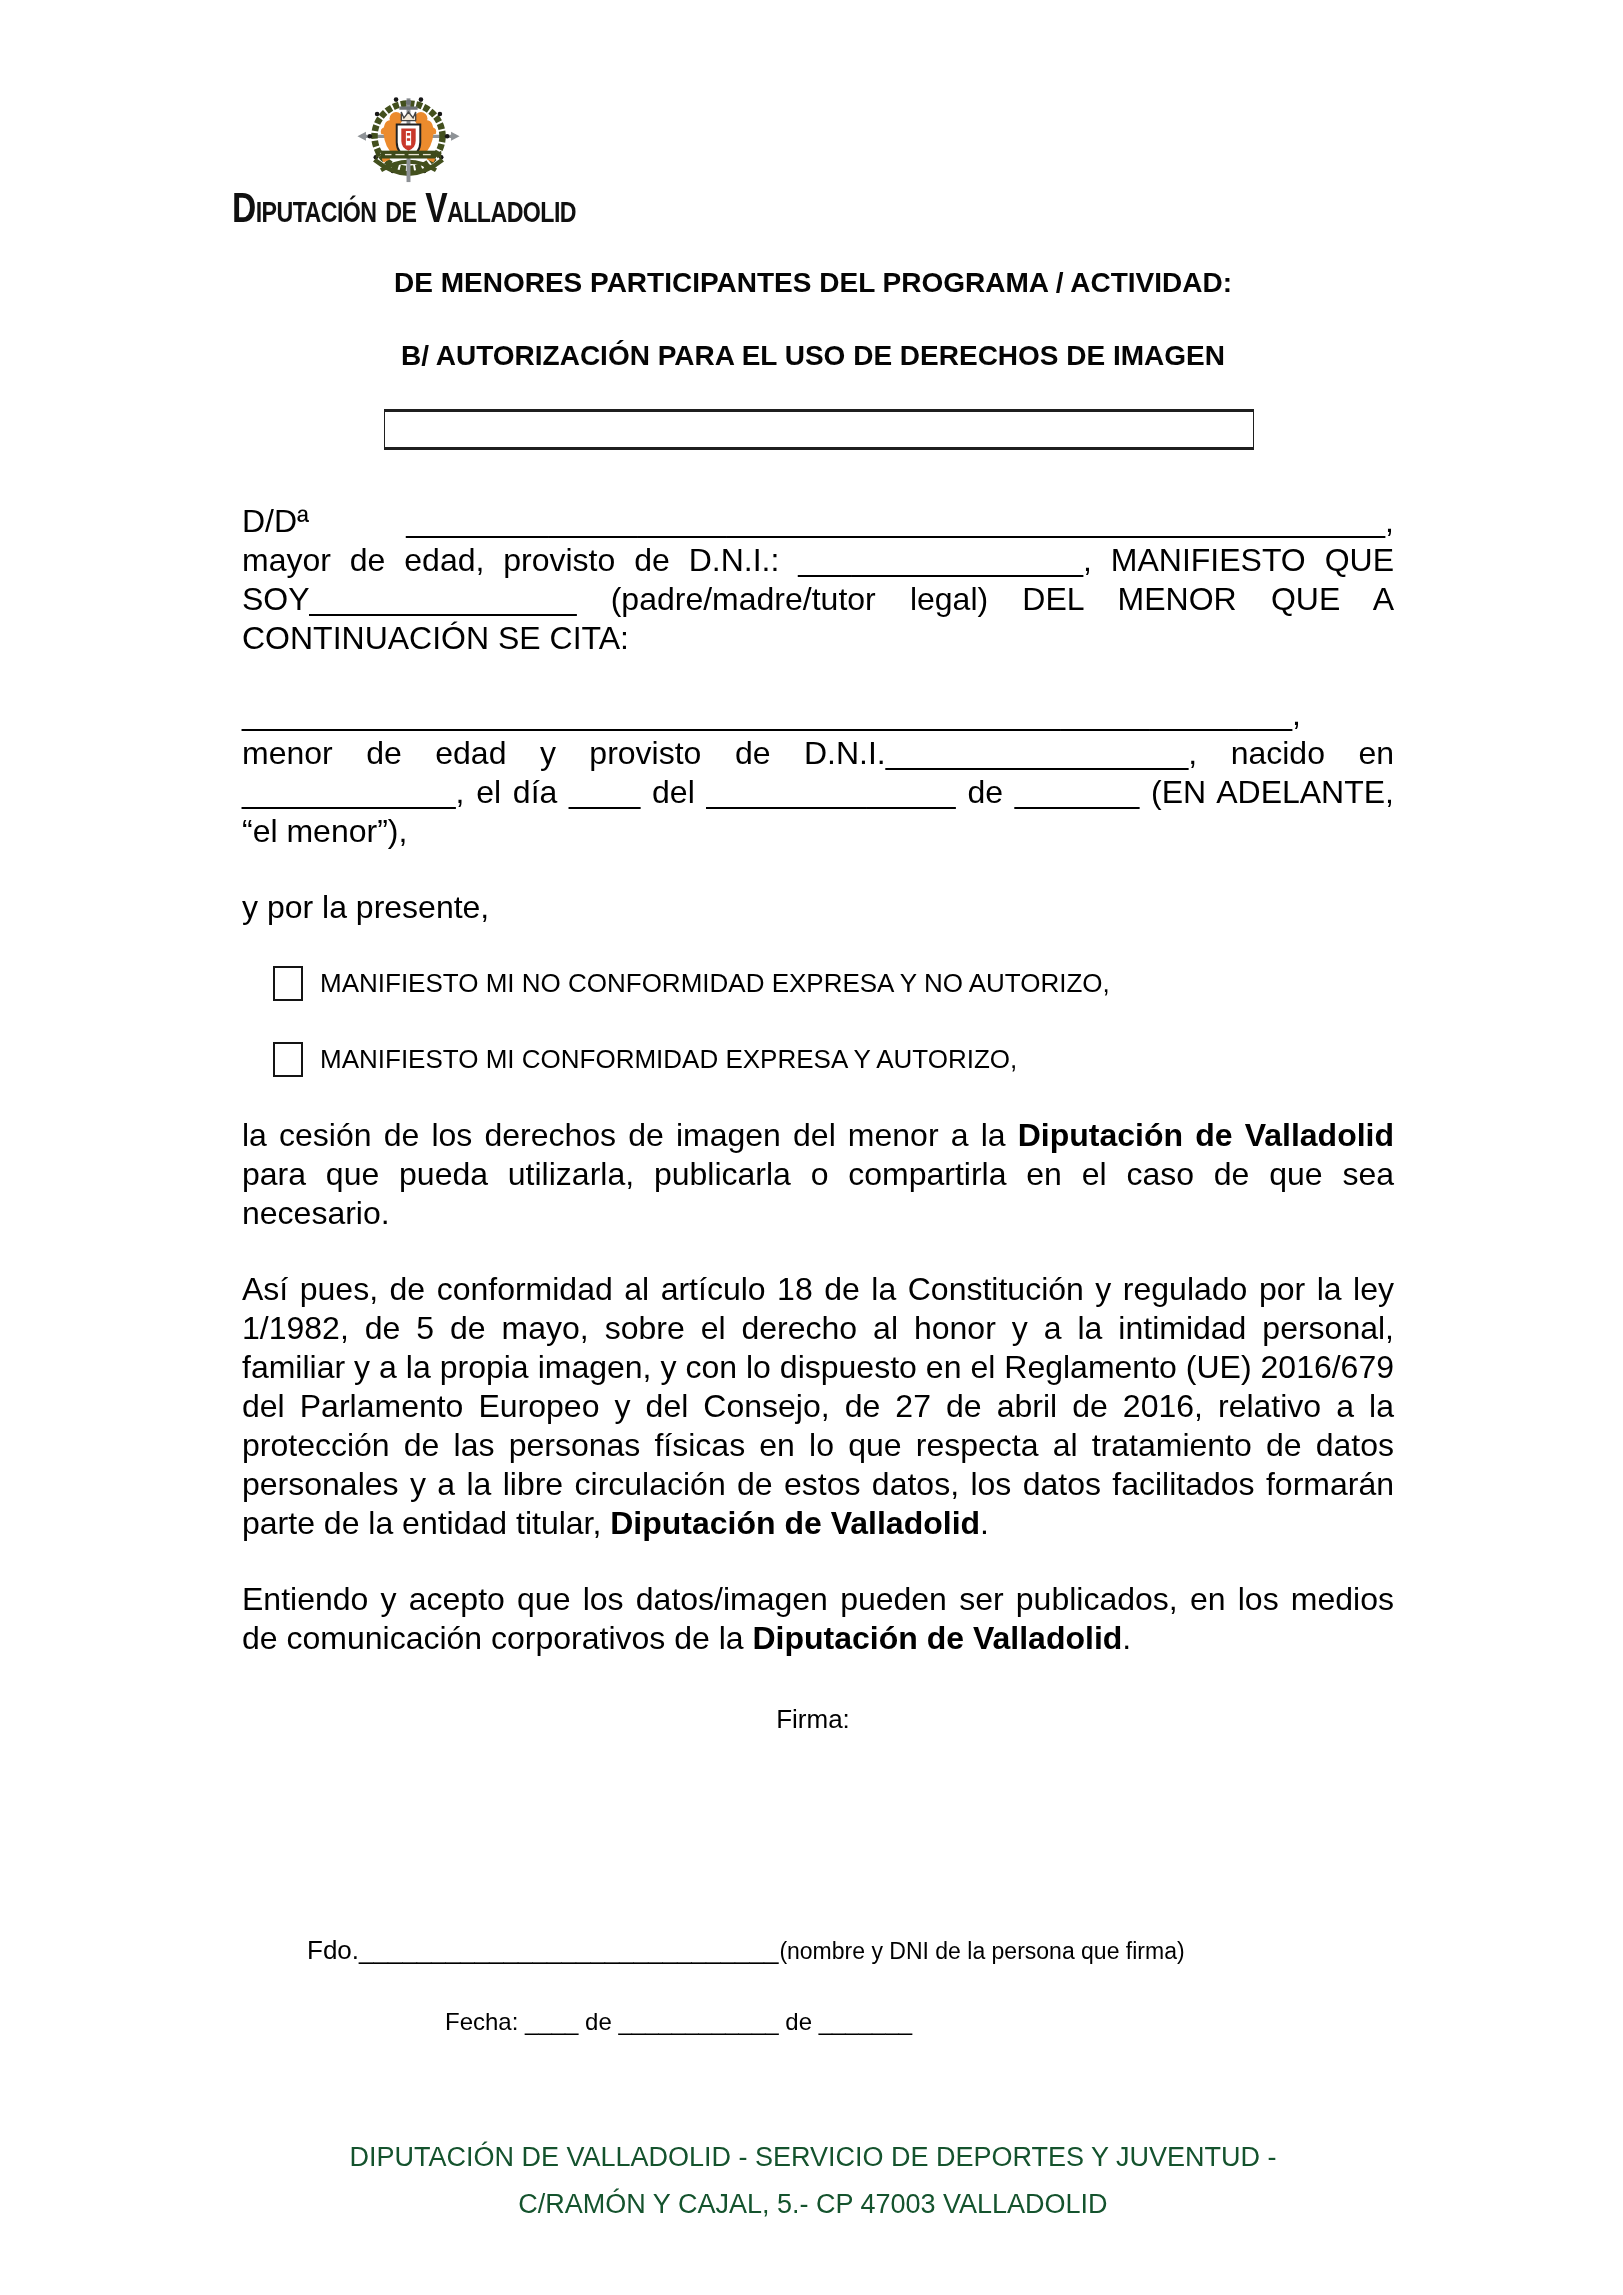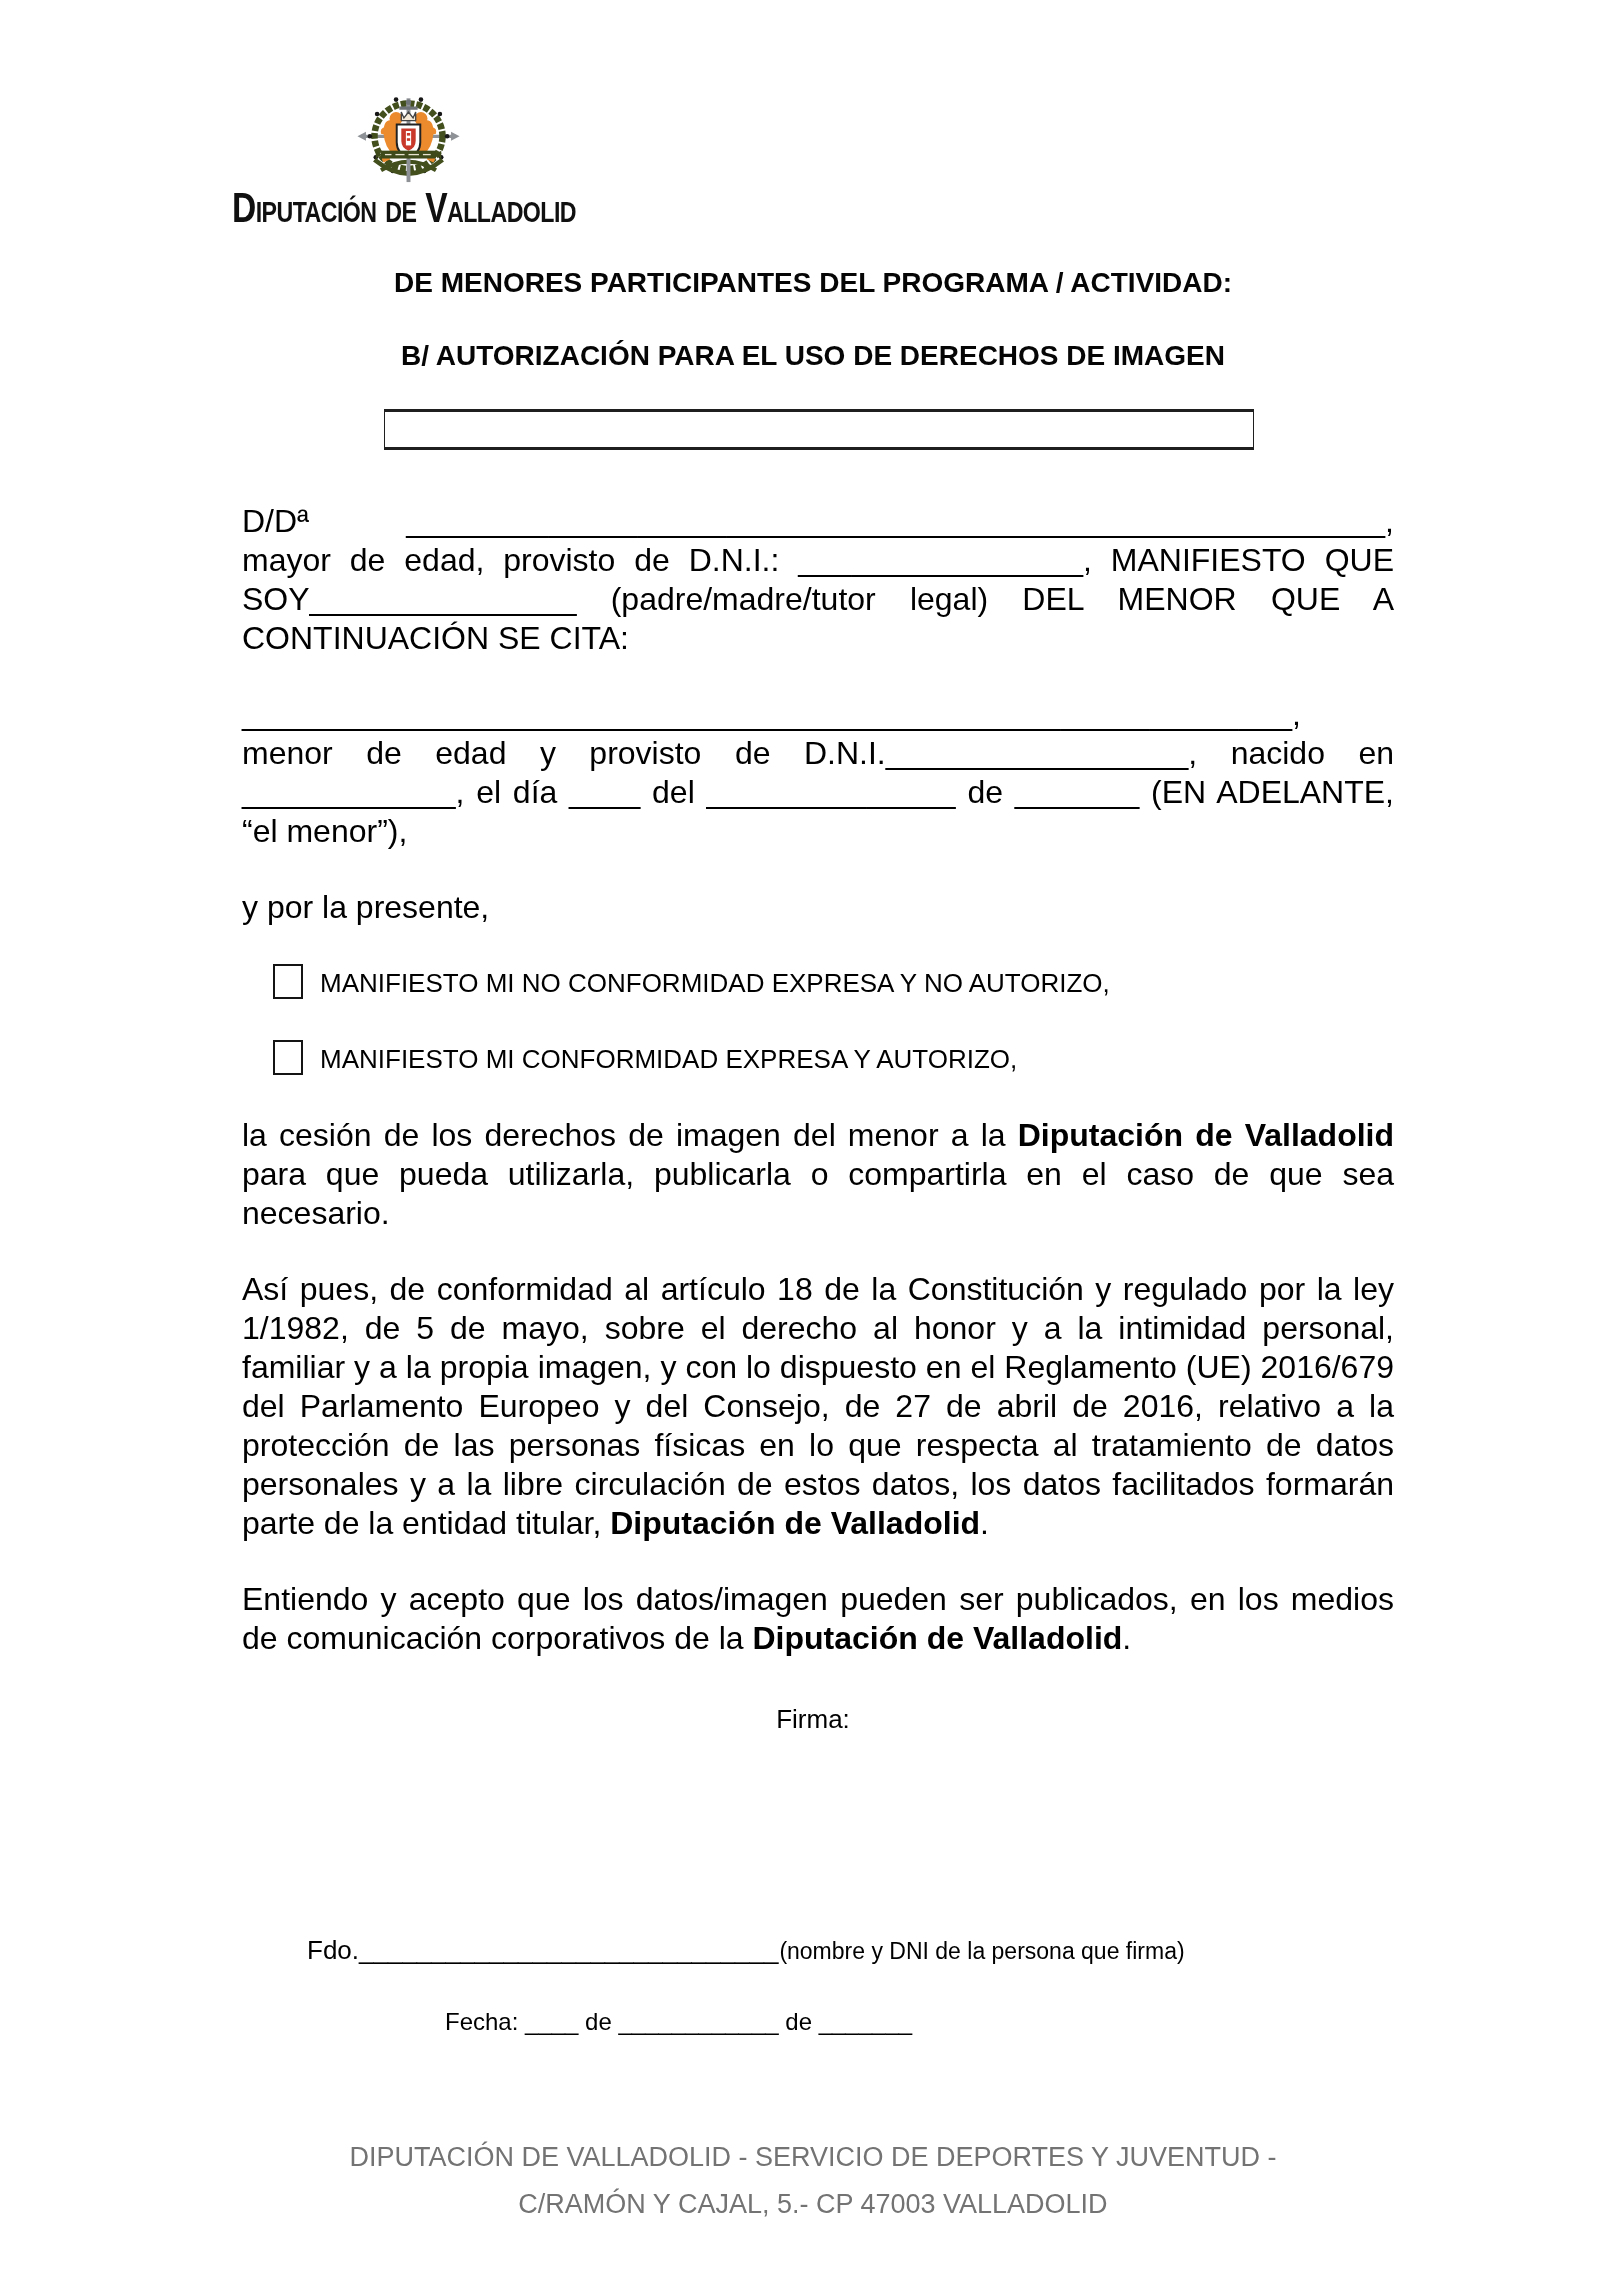--- a/index.html
+++ b/index.html
@@ -20,27 +20,27 @@
   .t2{margin-top:37px;}
   .activity-box{
     box-sizing:border-box;display:block;margin-top:36px;margin-left:152px;
     width:870px;height:41px;background:#fff;border:1.3px solid #1f1f1f;
     border-top-width:3.3px;border-bottom-width:3.3px;border-radius:0;
     font-size:26px;padding:0 10.5px;outline:none;
   }
   p{font-size:32px;line-height:39px;text-align:justify;margin:37px 0 0 10px;}
   .p-first{margin-top:52px;}
   p b{font-weight:bold;}
-  .cb-row{margin-top:37px;display:flex;align-items:flex-start;gap:17px;padding-left:41px;font-size:26px;line-height:39px;}
+  .cb-row{margin-top:37px;display:flex;align-items:center;gap:17px;padding-left:41px;font-size:26px;line-height:39px;}
   .cb{width:26px;height:31px;border:2px solid #141414;flex:none;background:#fff;cursor:pointer;}
   .firma{margin-top:42px;text-align:center;font-size:26px;line-height:39px;}
   .fdo{margin-top:192px;margin-left:75px;font-size:26px;line-height:39px;white-space:pre;}
   .fdo .note{font-size:23px;margin-left:1px;}
   .fecha{margin-top:31px;margin-left:213px;font-size:24px;line-height:39px;white-space:pre;}
-  .footer{margin-top:93px;text-align:center;font-size:27px;line-height:47px;color:#737373;}
+  .footer{margin-top:93px;text-align:center;font-size:27px;line-height:47px;color:#14532d;}
 </style>
 </head>
 <body>
 
 <div class="doc">
 
   <svg class="crest" width="105" height="89" viewBox="0 0 160 136" aria-hidden="true">
 
     <line x1="8" y1="60" x2="152" y2="60" stroke="#8e9296" stroke-width="5"></line>
     <polygon points="2,60 15,53 15,67" fill="#8e9296"></polygon>

